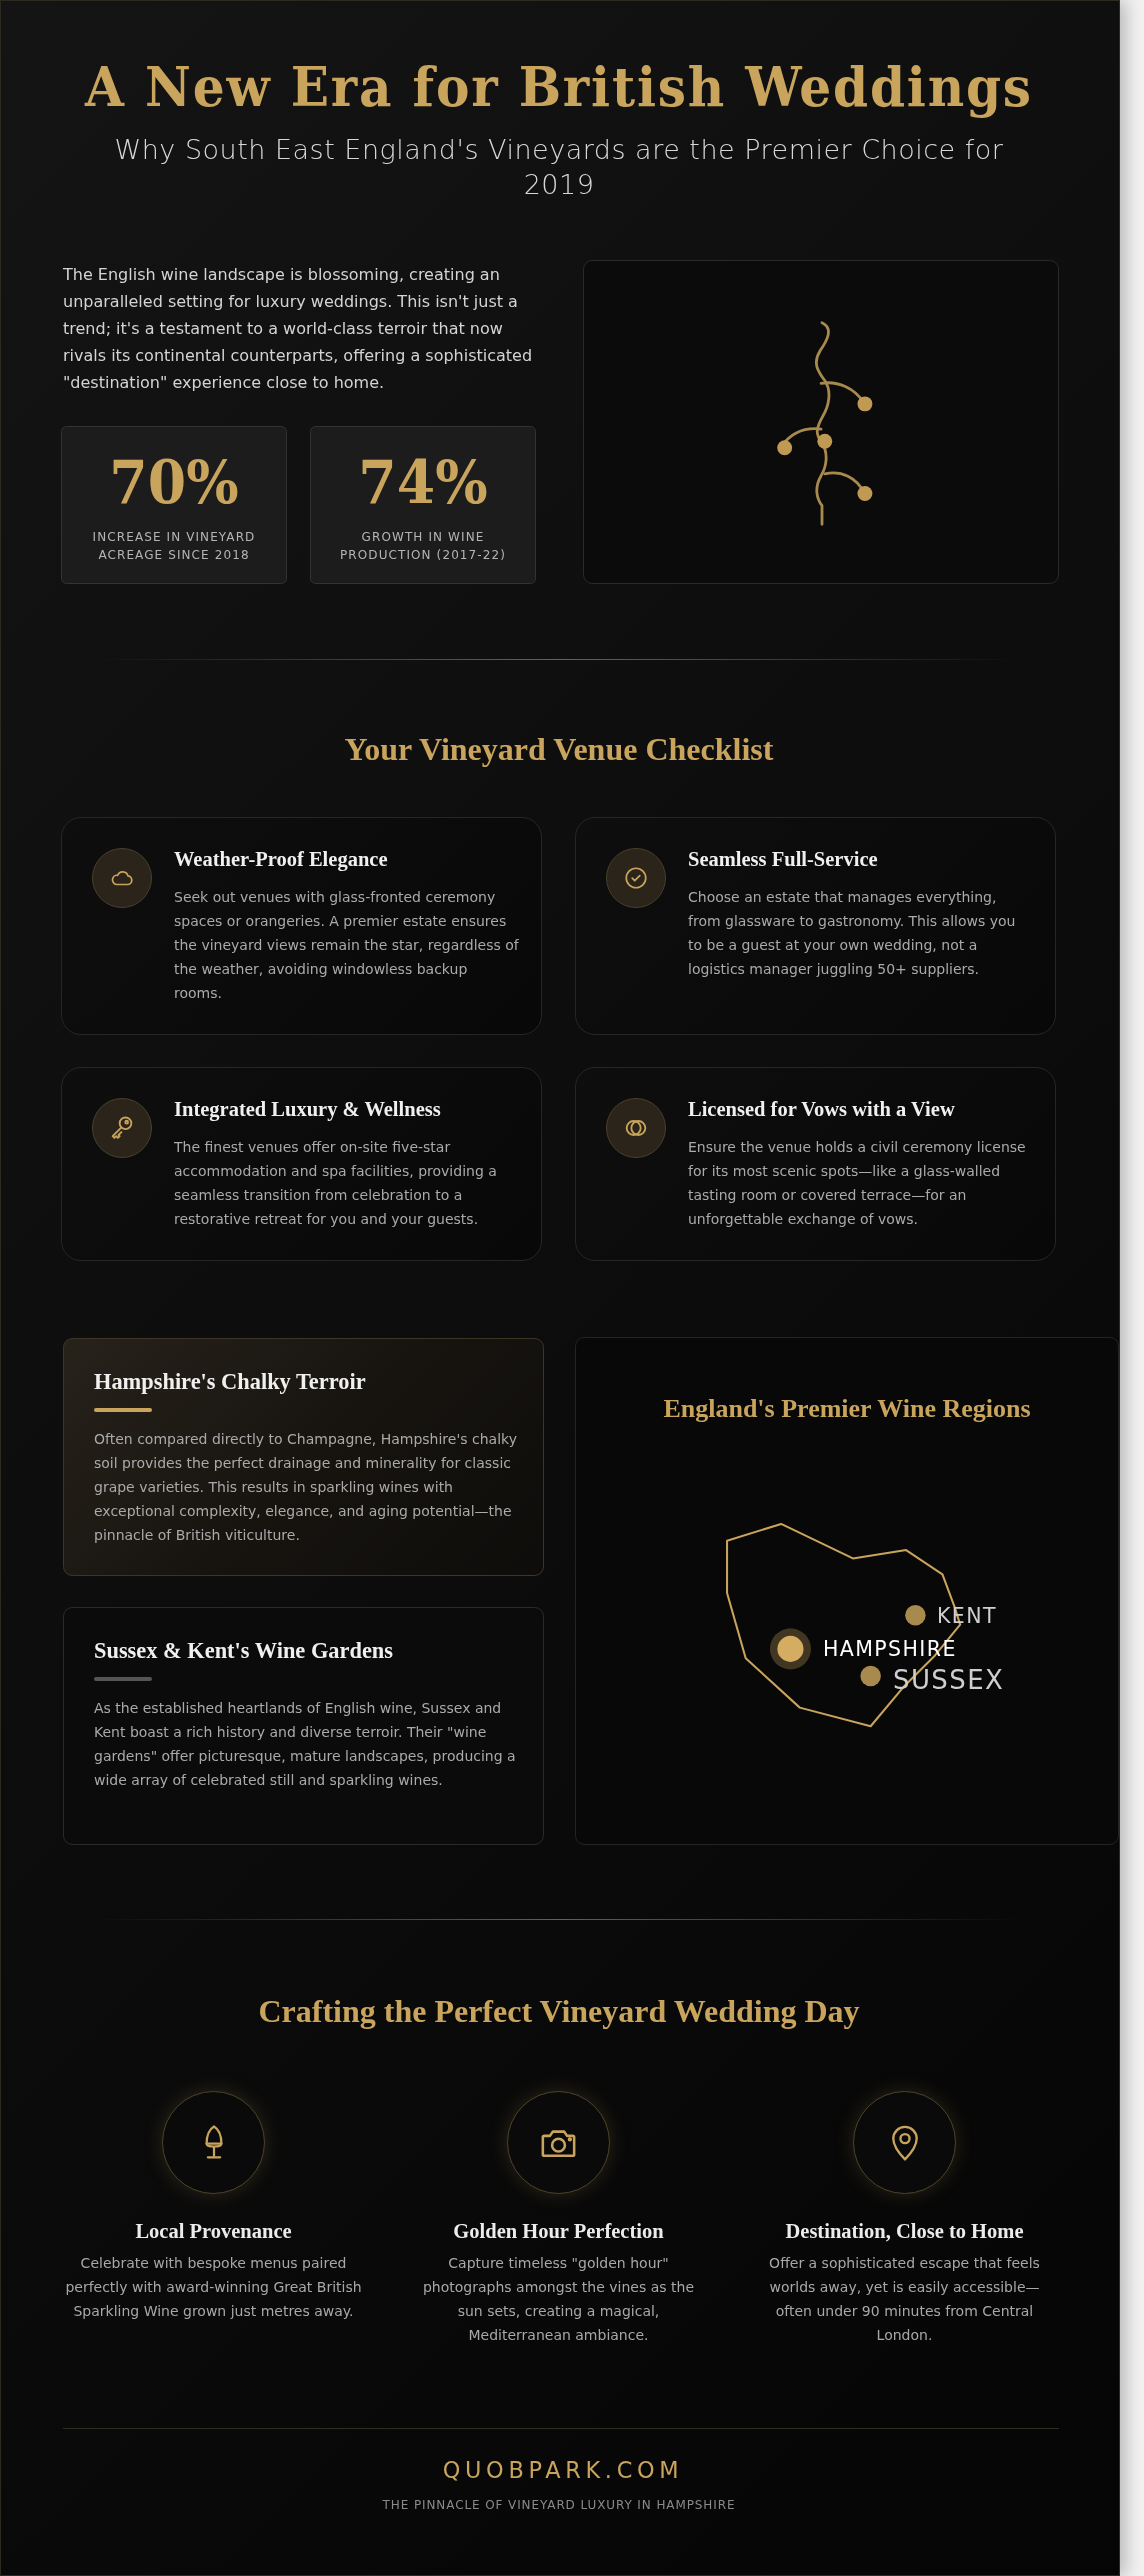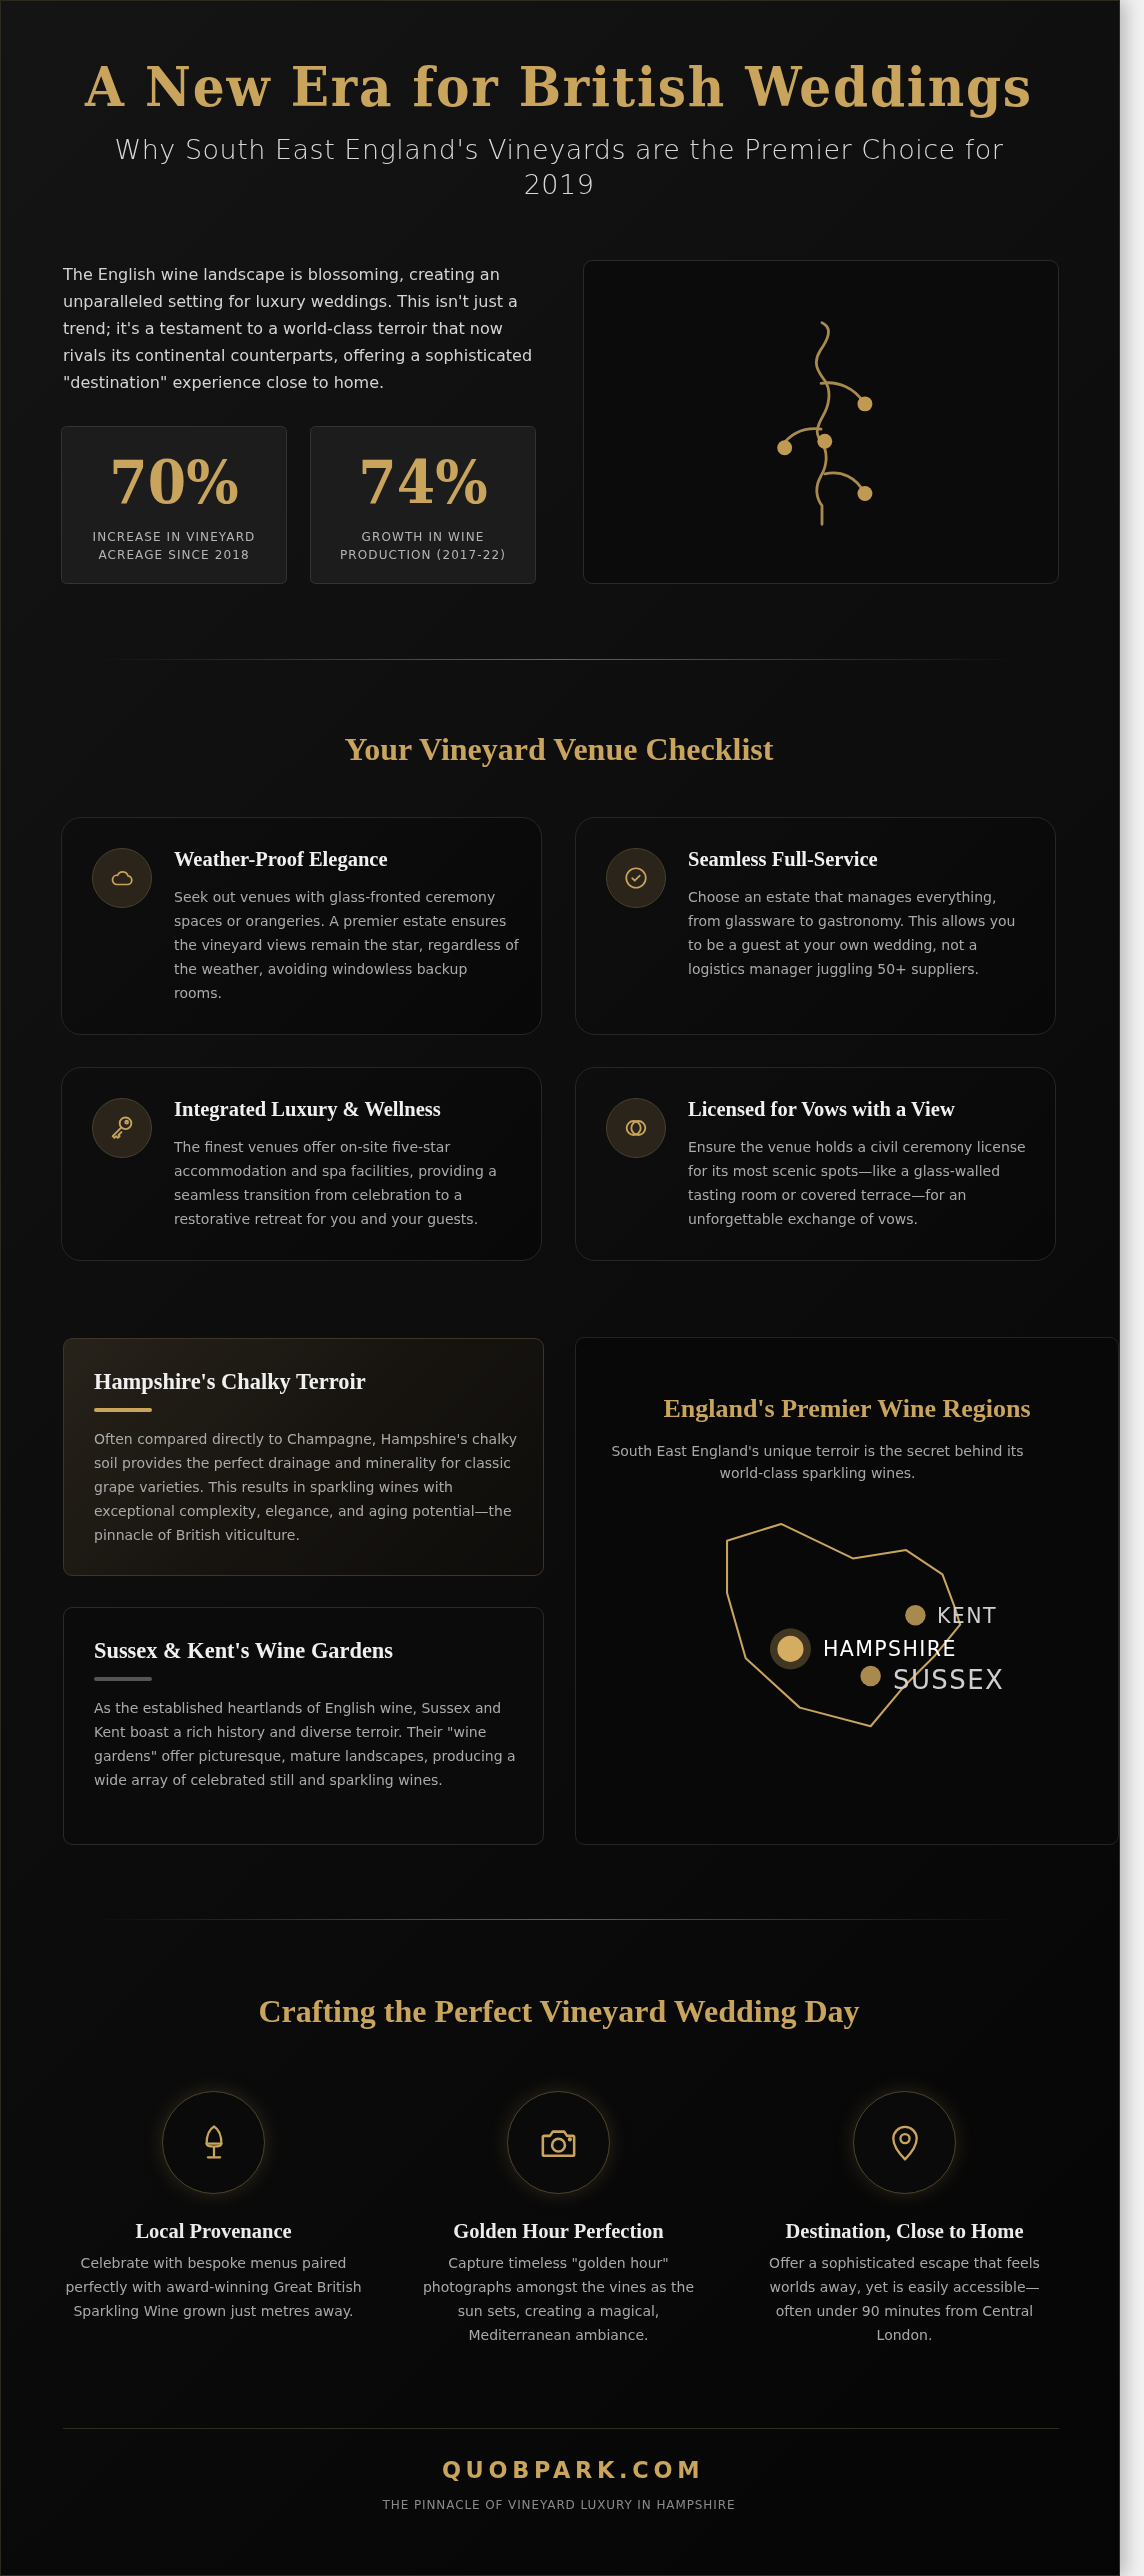--- a/index.html
+++ b/index.html
@@ -129,22 +129,22 @@
   }
   .craft-desc {
     margin: 7.5px auto 0; width: 299px; font-size: 14px; line-height: 24px; color: #a8a8a8;
   }
 
   
   .footer-line {
     position: absolute; left: 62px; top: 2427px; width: 996px; height: 0.9px; background: #2e2b24;
   }
   .footer-brand {
-    position: absolute; left: 14px; top: 2456px; width: 1116px; text-align: center;
-    font-size: 22.4px; font-weight: bold; letter-spacing: 4.7px; color: #c9a45c;
+    position: absolute; left: 4px; top: 2456px; width: 1116px; text-align: center;
+    font-size: 22.4px; font-weight: normal; letter-spacing: 4.7px; color: #c9a45c;
   }
   .footer-tag {
     position: absolute; left: 0; top: 2497px; width: 1116px; text-align: center;
     font-size: 12px; letter-spacing: 0.9px; color: #8a8a8a;
   }
 </style>
 </head>
 <body>
 
 <div class="page">
@@ -235,21 +235,20 @@
   </div>
 
   <div class="region-card" style="top:1606px; height:238px;">
     <h3 class="region-title">Sussex &amp; Kent's Wine Gardens</h3>
     <div class="region-bar" style="background:#555555;"></div>
     <p class="region-desc">As the established heartlands of English wine, Sussex and Kent boast a rich history and diverse terroir. Their "wine gardens" offer picturesque, mature landscapes, producing a wide array of celebrated still and sparkling wines.</p>
   </div>
 
   <div class="map-card">
     <h3 class="map-title">England's Premier Wine Regions</h3>
-    <p class="map-sub">South East England's unique terroir is the secret behind its world-class sparkling wines.</p>
     <svg width="483" height="508" viewBox="0 0 518 544">
       <polygon points="162,217 220,199 297,236 354,227 393,253 406,288 412,307 385,340 352,373 316,416 240,396 182,343 162,273" fill="none" stroke="#c9a45c" stroke-width="2.2" stroke-linejoin="round"></polygon>
       <circle cx="230" cy="333" r="22" fill="#4a3e26" opacity="0.85"></circle>
       <circle cx="230" cy="333" r="14" fill="#d4ac62"></circle>
       <circle cx="364" cy="297" r="11" fill="#a88a4e"></circle>
       <circle cx="316" cy="362" r="11" fill="#a88a4e"></circle>
     </svg>
     <span style="position:absolute; left:361px; top:266px; font-size:20.5px; letter-spacing:1.4px; color:#cfcfcf;">KENT</span>
     <span style="position:absolute; left:247px; top:299px; font-size:20.5px; letter-spacing:1.4px; color:#ffffff;">HAMPSHIRE</span>
     <span style="position:absolute; left:317px; top:327px; font-size:26px; letter-spacing:1.4px; color:#cfcfcf;">SUSSEX</span>

